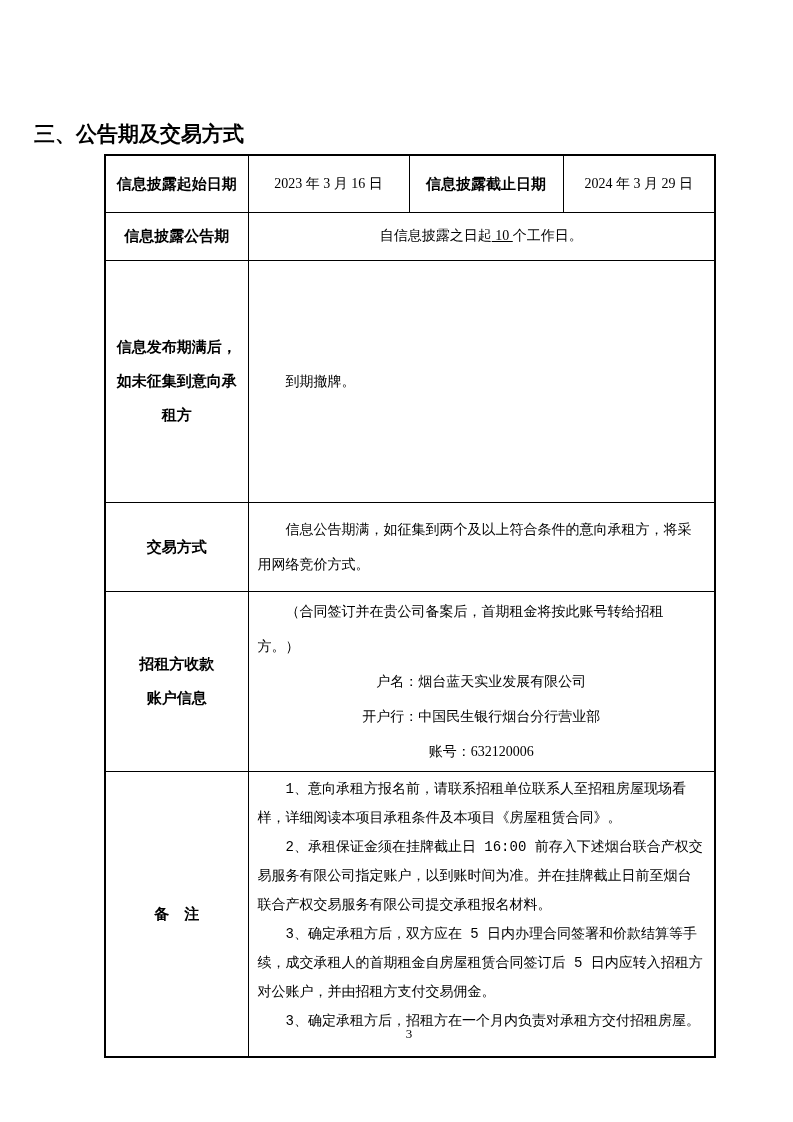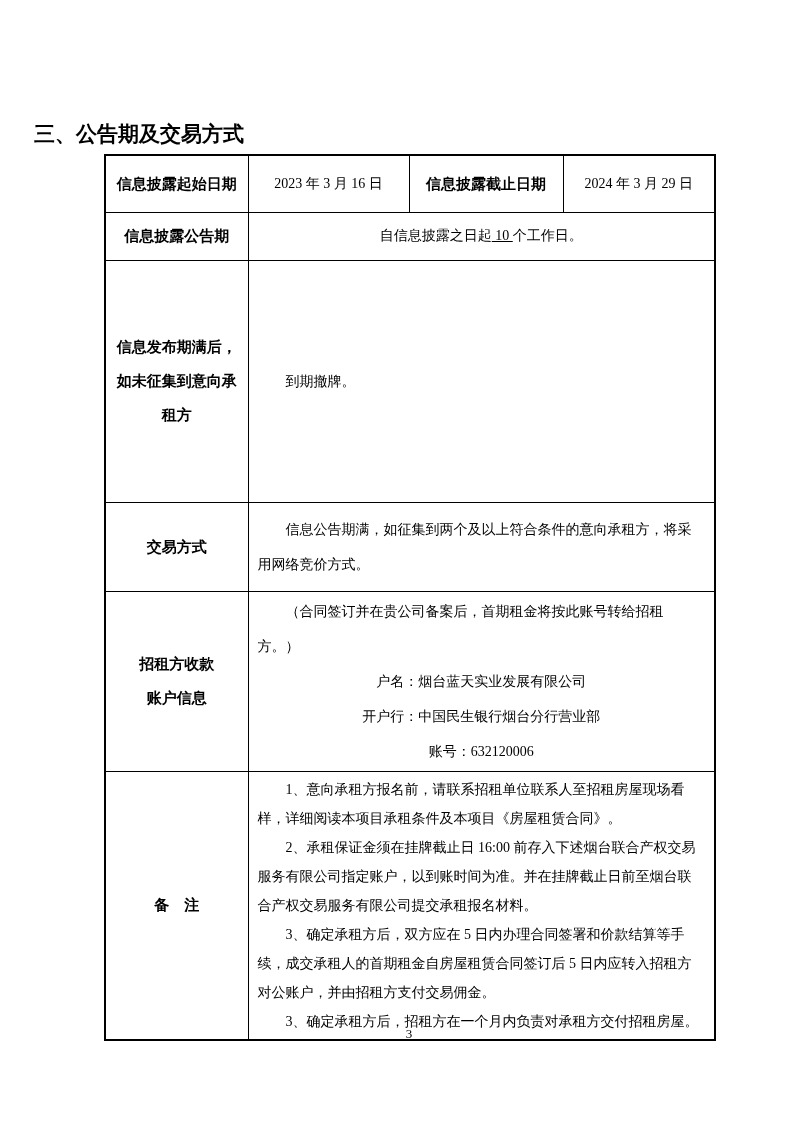--- a/index.html
+++ b/index.html
@@ -43,21 +43,21 @@
     line-height: 34px;
     white-space: pre-line;
     padding: 2px 6px;
   }
   .doc-table td {
     font-size: 14px;
     padding: 2px 9px;
   }
   td.val-center { text-align: center; line-height: 24px; }
   td.content { text-align: left; line-height: 35px; margin-top: 15px; }
-  td.content-remarks { text-align: left; line-height: 29px; padding-top: 3px; padding-bottom: 3px; }
+  td.content-remarks { text-align: left; line-height: 29px; padding-top: 3px; padding-bottom: 20px; font-family: Liberation Mono, monospace; }
   p.para { margin: 0; text-indent: 2em; }
   p.line { margin: 0; text-indent: 0; text-align: center; }
   .u-num { text-decoration: underline; }
 
   tr.r1 { height: 57px; }
   tr.r2 { height: 48px; padding-left: 24px; }
   tr.r3 { height: 242px; padding-left: 45px; }
   tr.r4 { height: 89px; }
   tr.r5 { height: 147px; }
   tr.r6 { height: 260px; }

